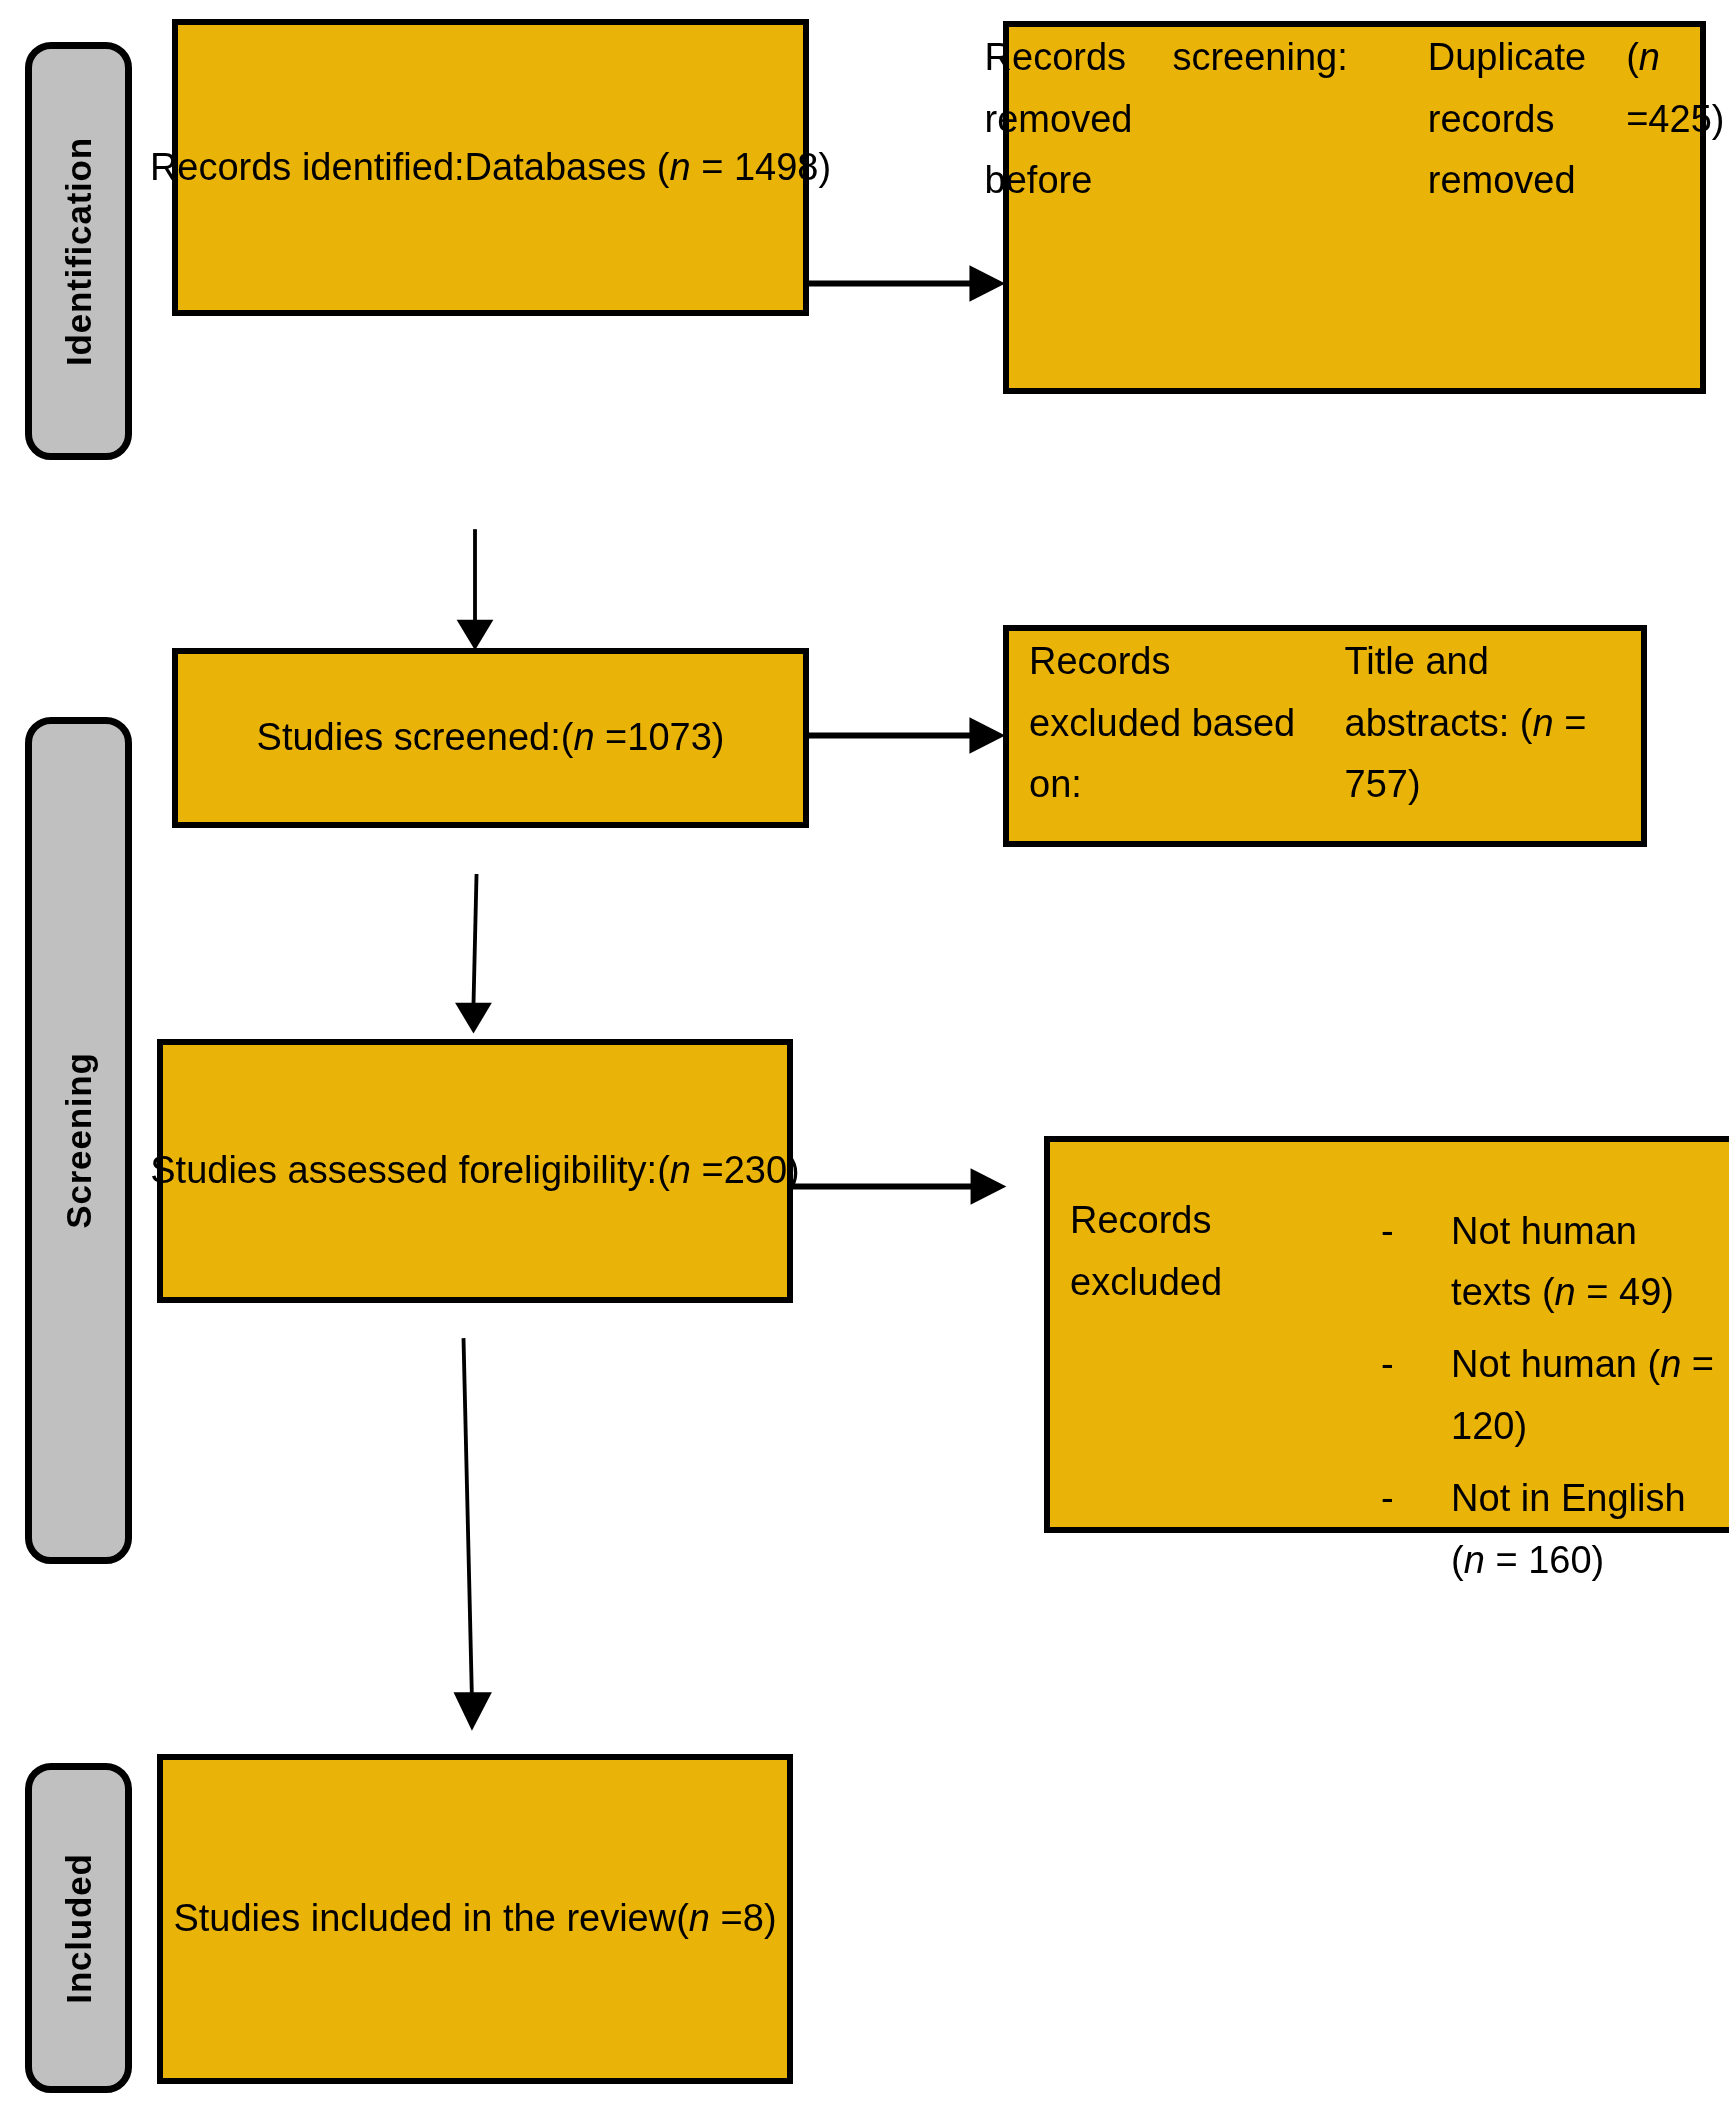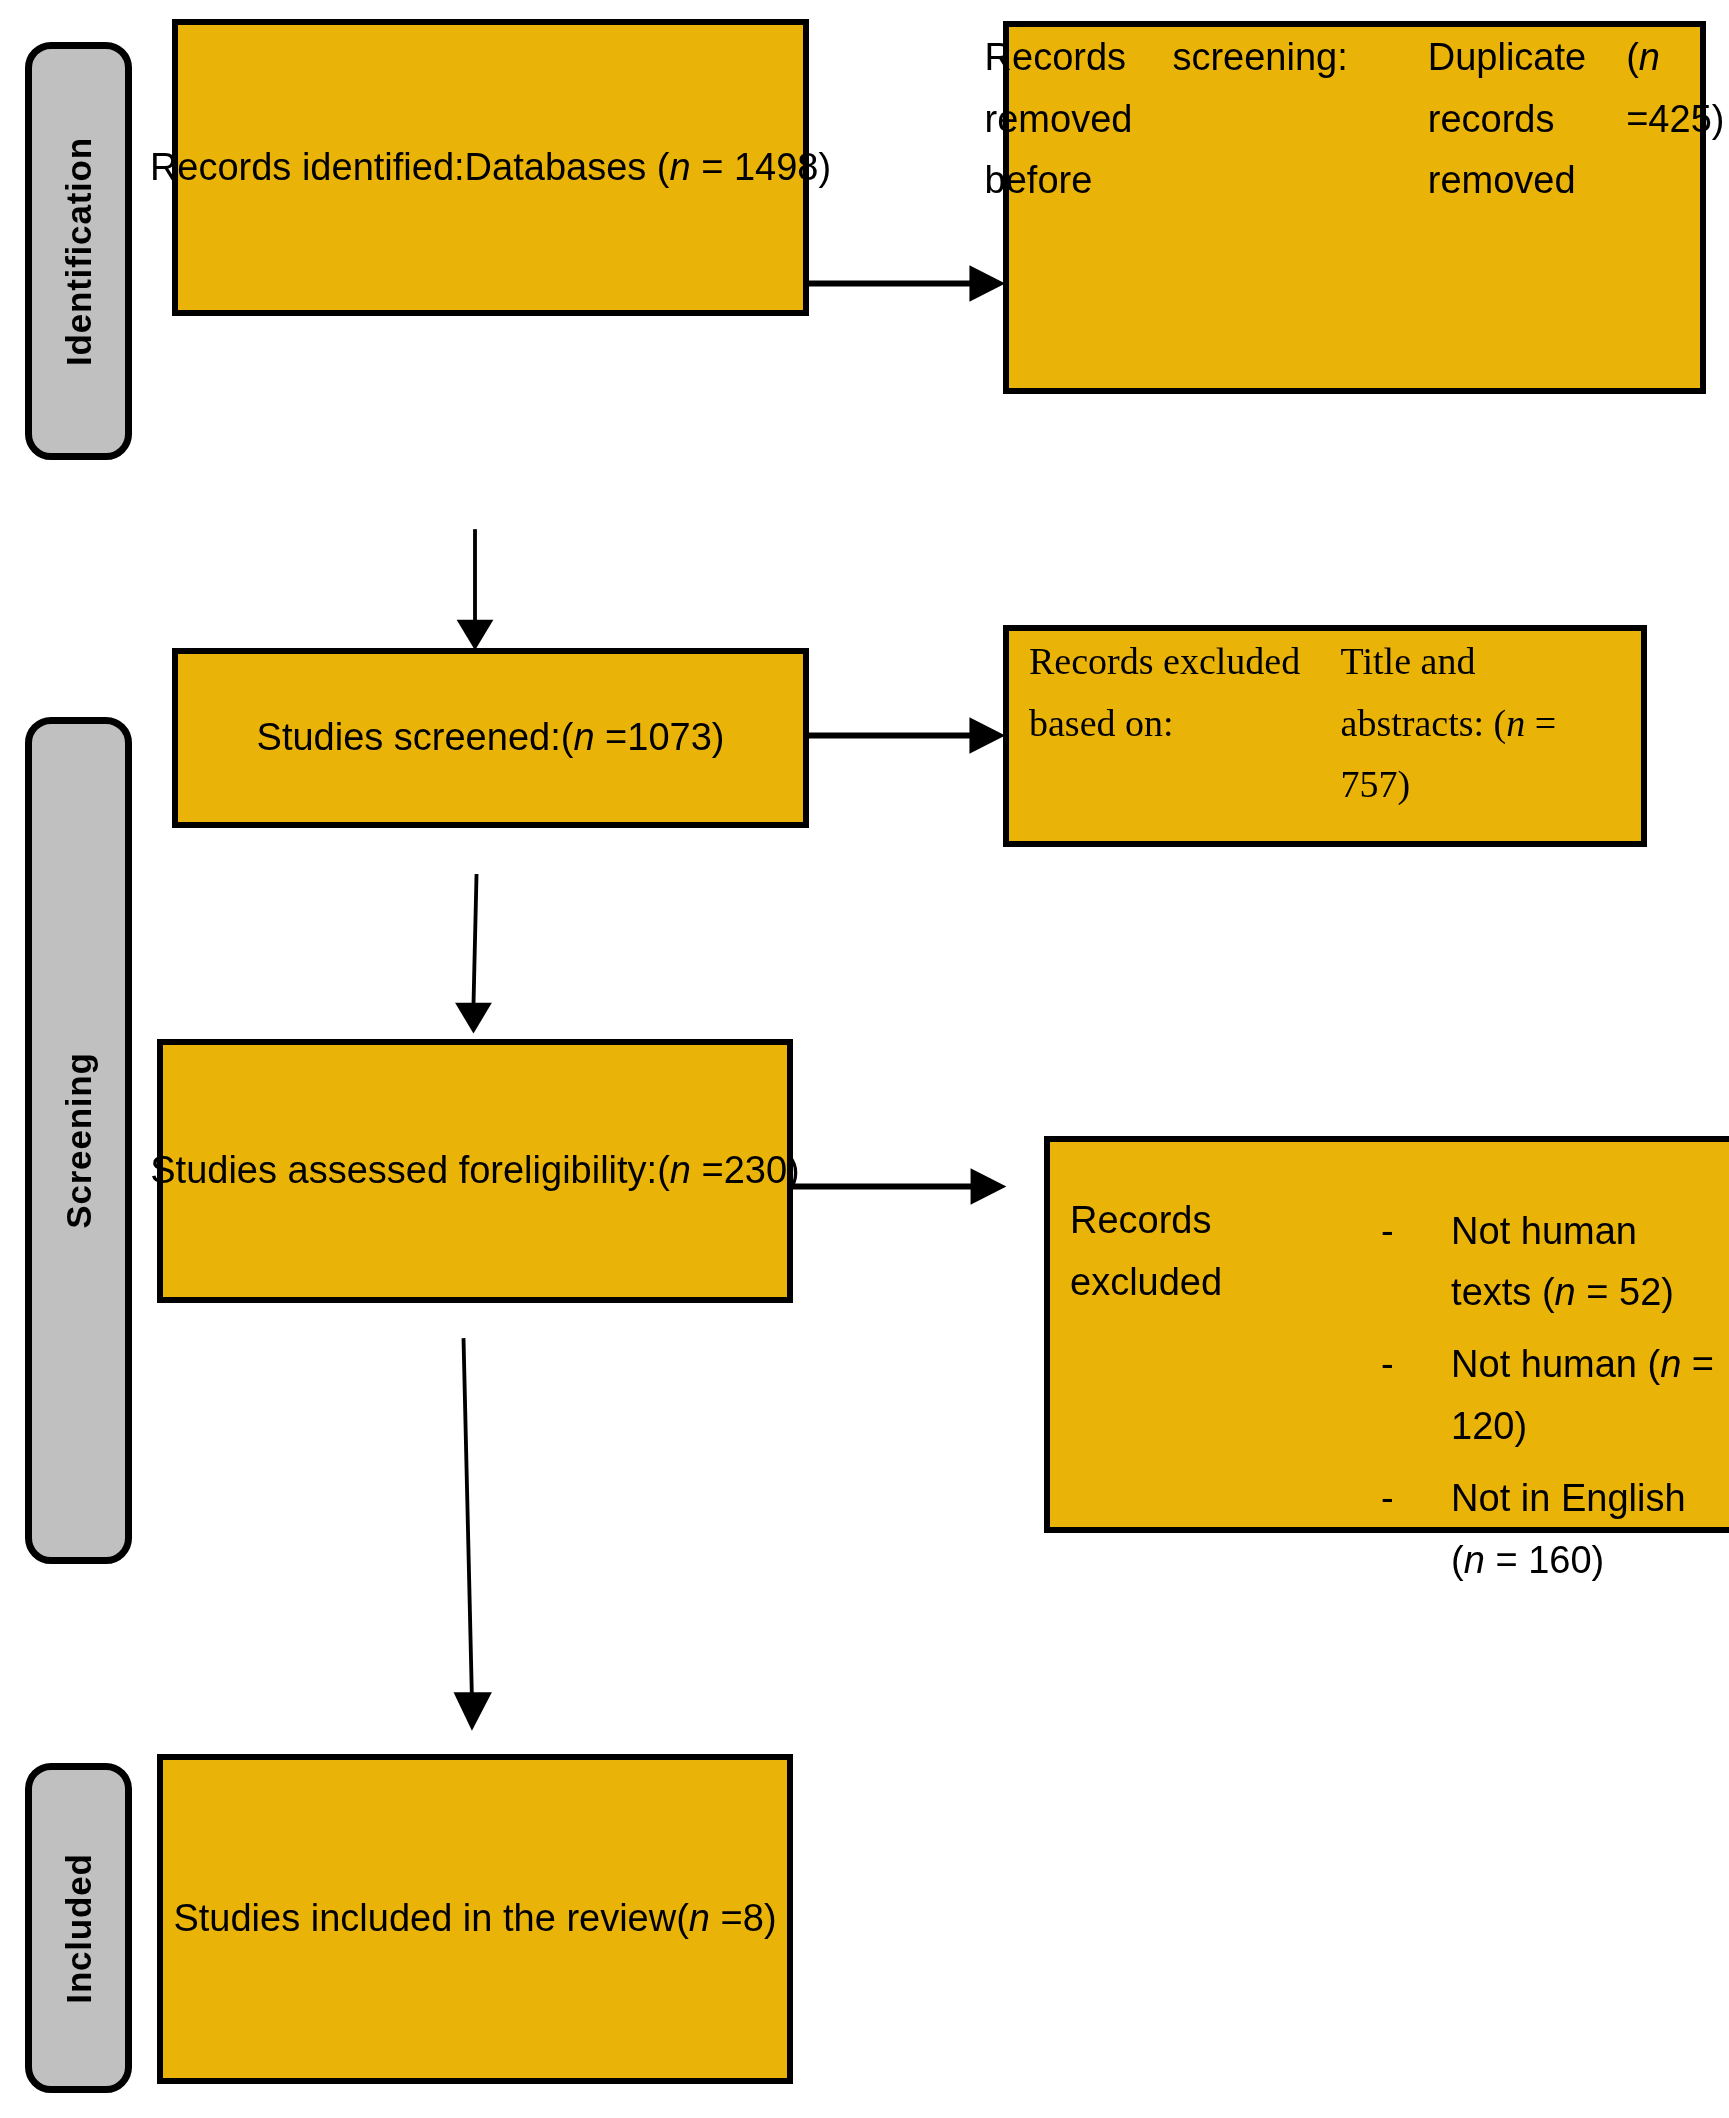--- a/index.html
+++ b/index.html
@@ -142,42 +142,42 @@
     </div>
   </div>
 
   <div class="flow-box center-text" style="left:172px; top:648px; width:637px; height:180px;">
     <div class="line">Studies screened:</div>
     <div class="line">
       <span>(</span><em class="nvar">n</em><span> =1073)</span>
     </div>
   </div>
 
-  <div class="flow-box left-text" style="left:1003px; top:625px; width:644px; height:222px;font-family:Liberation Serif, serif;">
+  <div class="flow-box left-text" style="left:1003px; top:625px; width:644px; height:222px;">
     <div class="line">Records excluded based on:</div>
     <div class="line">
       <span>Title and abstracts: (</span><em class="nvar">n</em><span> = 757)</span>
     </div>
   </div>
 
   <div class="flow-box center-text" style="left:157px; top:1039px; width:636px; height:264px;">
     <div class="line">Studies assessed for</div>
     <div class="line">eligibility:</div>
     <div class="line">
       <span>(</span><em class="nvar">n</em><span> =230)</span>
     </div>
   </div>
 
   <div class="flow-box left-text" style="left:1044px; top:1136px; width:703px; height:397px; justify-content:flex-start; padding-top:48px;">
     <div class="line excl-title">Records excluded</div>
 
     <ul class="excl-list">
       <li>
         <span class="dash">-</span>
-        <span class="txt"><span>Not human texts (</span><em class="nvar">n</em><span> = 52)</span></span>
+        <span class="txt"><span>Not human texts (</span><em class="nvar">n</em><span> = 49)</span></span>
       </li>
       <li>
         <span class="dash">-</span>
         <span class="txt"><span>Not human (</span><em class="nvar">n</em><span> = 120)</span></span>
       </li>
       <li>
         <span class="dash">-</span>
         <span class="txt"><span>Not in English (</span><em class="nvar">n</em><span> = 160)</span></span>
       </li>
     </ul>

